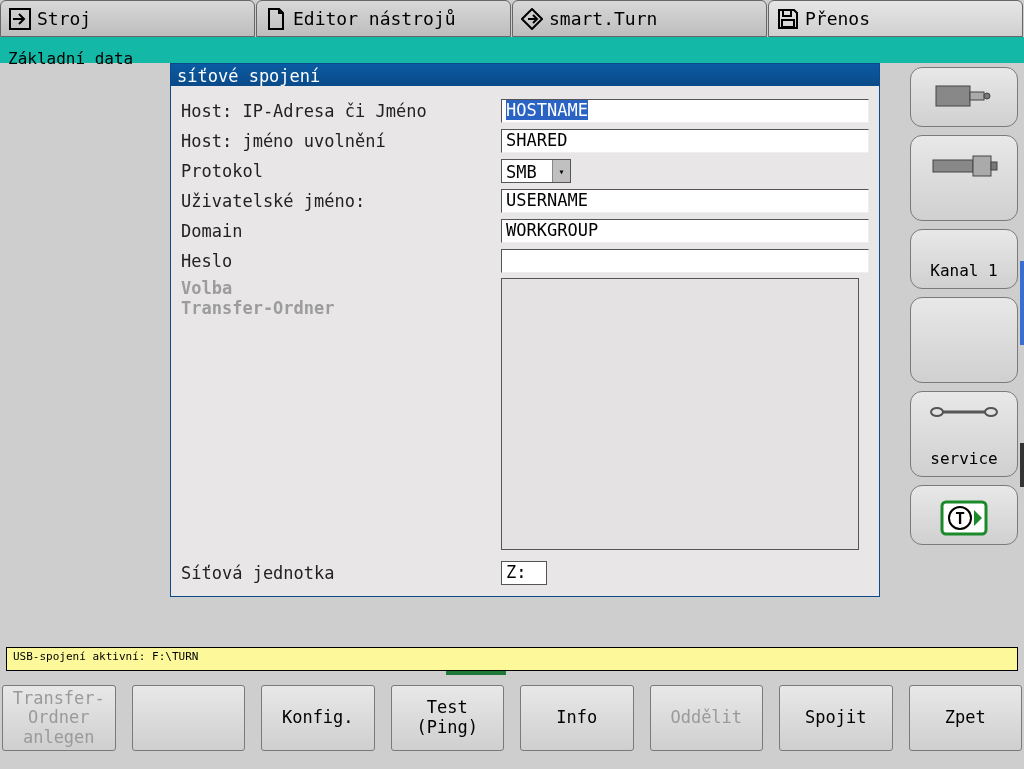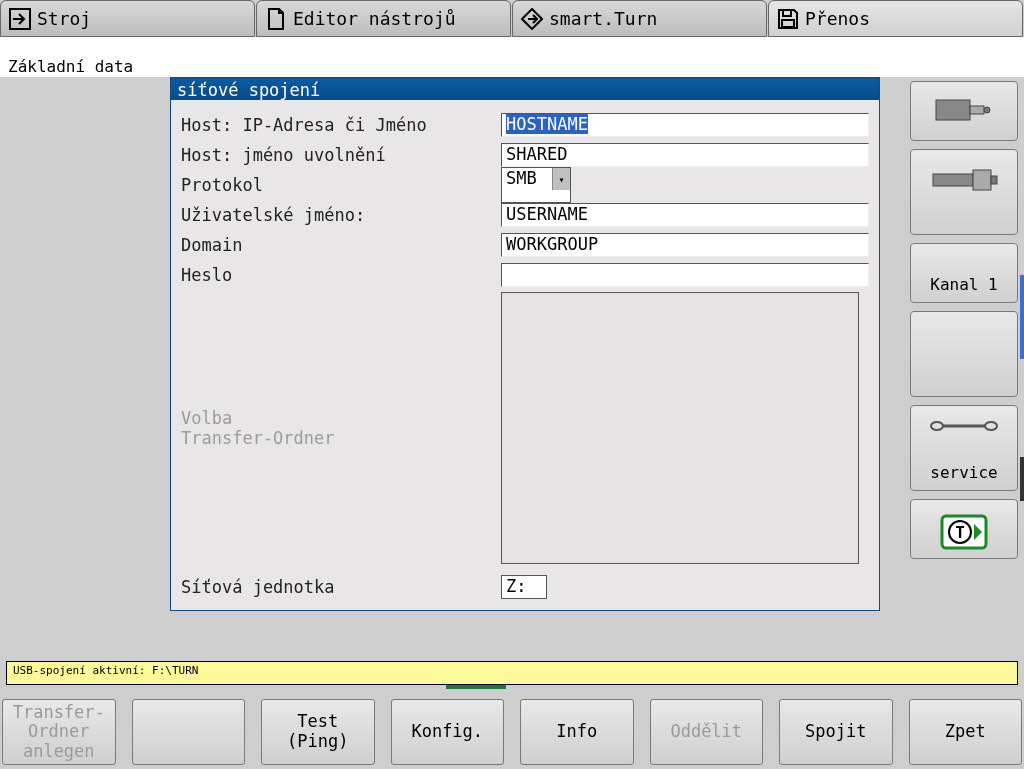--- a/index.html
+++ b/index.html
@@ -5,46 +5,46 @@
   * { box-sizing: border-box; margin: 0; padding: 0; }
   body { font-family: "Lucida Console", Monaco, monospace; font-size: 16px; background: #cecece; width: 1024px; height: 769px; overflow: hidden; }
 
   
   .top-tabs { display: flex; height: 37px; background: #cecece; }
   .tab { flex: 1; display: flex; align-items: center; padding: 0 8px; border: 1px solid #666; background: linear-gradient(#d8d8d8,#bdbdbd); border-top-left-radius: 6px; border-top-right-radius: 6px; margin-right: 1px; gap: 6px; }
   .tab.active { background: linear-gradient(#e6e6e6,#d0d0d0); }
   .tab .icon { width: 22px; height: 22px; display: inline-flex; align-items: center; justify-content: center; }
   .tab-label { font-size: 18px; }
 
-  .subtitle-bar { height: 26px; padding: 20px 8px; font-size: 16px; color: #000; background: #ffffff; }
+  .subtitle-bar { height: 26px; padding: 12px 8px; font-size: 16px; color: #000; background: #14b8a6; }
 
   .main-area { display: flex; height: 580px; }
   .content { flex: 1; padding: 0 0; position: relative; }
   .right-panel { width: 118px; display: flex; flex-direction: column; gap: 8px; padding: 4px 6px 0 4px; }
 
   .dialog { margin-left: 170px; width: 710px; border: 1px solid #0a4a88; background: #e8e6e6; }
   .dialog-title { background: linear-gradient(#0a5ba3,#0a4a88); color: #fff; padding: 2px 6px; font-size: 17px; height: 22px; }
   .dialog-body { padding: 10px 10px 8px 10px; }
 
   .form-row { display: flex; align-items: center; height: 30px; }
   .form-label { width: 320px; font-size: 17px; color: #222; }
   .form-input { flex: 1; height: 24px; border: 1px solid #555; border-right-color: #eee; border-bottom-color: #eee; background: #fff; padding: 0 4px; font-family: inherit; font-size: 17px; }
   .form-input.selected { background: #fff; }
   .form-input.selected .sel { background: #2a63c4; color: #fff; }
-  .form-select { width: 70px; height: 36px; border: 1px solid #555; display: inline-flex; align-items: flex-start; background: #fff; font-size: 17px; }
+  .form-select { width: 70px; height: 24px; border: 1px solid #555; display: inline-flex; align-items: flex-end; background: #fff; font-size: 17px; }
   .form-select .sel-val { flex: 1; padding-left: 4px; }
   .form-select .sel-btn { width: 18px; height: 22px; background: #c0c0c0; border-left: 1px solid #888; display: flex; align-items: center; justify-content: center; font-size: 10px; }
 
   .disabled-label { color: #9c9c9c; }
   .gray-box { width: 358px; height: 272px; border: 1px solid #555; background: #e4e2e2; margin: 2px 0 0 0; }
 
   .form-row.bottom { margin-top: 8px; }
   .drive-input { width: 46px; height: 24px; border: 1px solid #555; background: #fff; padding-left: 4px; font-family: inherit; font-size: 17px; }
 
-  .right-btn { height: 86px; background: linear-gradient(#e8e8e8,#d0d0d0); border: 1px solid #7a7a7a; border-radius: 4px; display: flex; flex-direction: column; align-items: center; justify-content: flex-end; padding-bottom: 8px; font-size: 16px; position: relative; }
+  .right-btn { height: 86px; background: linear-gradient(#e8e8e8,#d0d0d0); border: 1px solid #7a7a7a; border-radius: 12px; display: flex; flex-direction: column; align-items: center; justify-content: flex-end; padding-bottom: 8px; font-size: 16px; position: relative; }
   .right-btn.small { height: 60px; }
   .right-btn .icon-area { position: absolute; top: 10px; left: 0; right: 0; display: flex; justify-content: center; }
   .right-btn .lbl { }
   .scroll-mark-blue { position: absolute; right: 0px; top: 198px; width: 4px; height: 84px; background: #3a6fd0; }
   .scroll-mark-dark { position: absolute; right: 0px; top: 380px; width: 4px; height: 44px; background: #333; }
 
   .status-bar { margin: 4px 6px 0 6px; height: 24px; background: #fdf99b; border: 1px solid #000; padding: 2px 6px; font-size: 11px; }
   .status-underline { margin: 0 6px; height: 4px; background: #cecece; position: relative; }
   .status-underline .seg { position: absolute; height: 4px; background: #1f7a3a; }
 
@@ -132,21 +132,21 @@
         <div class="form-row">
           <div class="form-label">Domain</div>
           <div class="form-input">WORKGROUP</div>
         </div>
 
         <div class="form-row">
           <div class="form-label">Heslo</div>
           <div class="form-input"></div>
         </div>
 
-        <div class="form-row" style="align-items: center; height: auto;">
+        <div class="form-row" style="align-items: flex-start; height: auto; font-weight: bold;">
           <div class="form-label disabled-label" style="padding-top:2px;">
             <div>Volba</div>
             <div>Transfer-Ordner</div>
           </div>
           <div class="gray-box"></div>
         </div>
 
         <div class="form-row bottom">
           <div class="form-label">Síťová jednotka</div>
           <div class="drive-input">Z:</div>
@@ -218,29 +218,29 @@
 <div class="bottom-bar">
   <div class="bbtn disabled">
     <div>
       <div>Transfer-</div>
       <div>Ordner</div>
       <div>anlegen</div>
     </div>
   </div>
   <div class="bbtn"></div>
   <div class="bbtn">
+      <span>Konfig.</span>
+    </div>
+  <div class="bbtn">
     <div>
       <div>Test</div>
       <div>(Ping)</div>
     </div>
   </div>
   <div class="bbtn">
-      <span>Konfig.</span>
-    </div>
-  <div class="bbtn">
       <span>Info</span>
     </div>
   <div class="bbtn disabled">
       <span>Oddělit</span>
     </div>
   <div class="bbtn">
       <span>Spojit</span>
     </div>
   <div class="bbtn">
       <span>Zpet</span>

